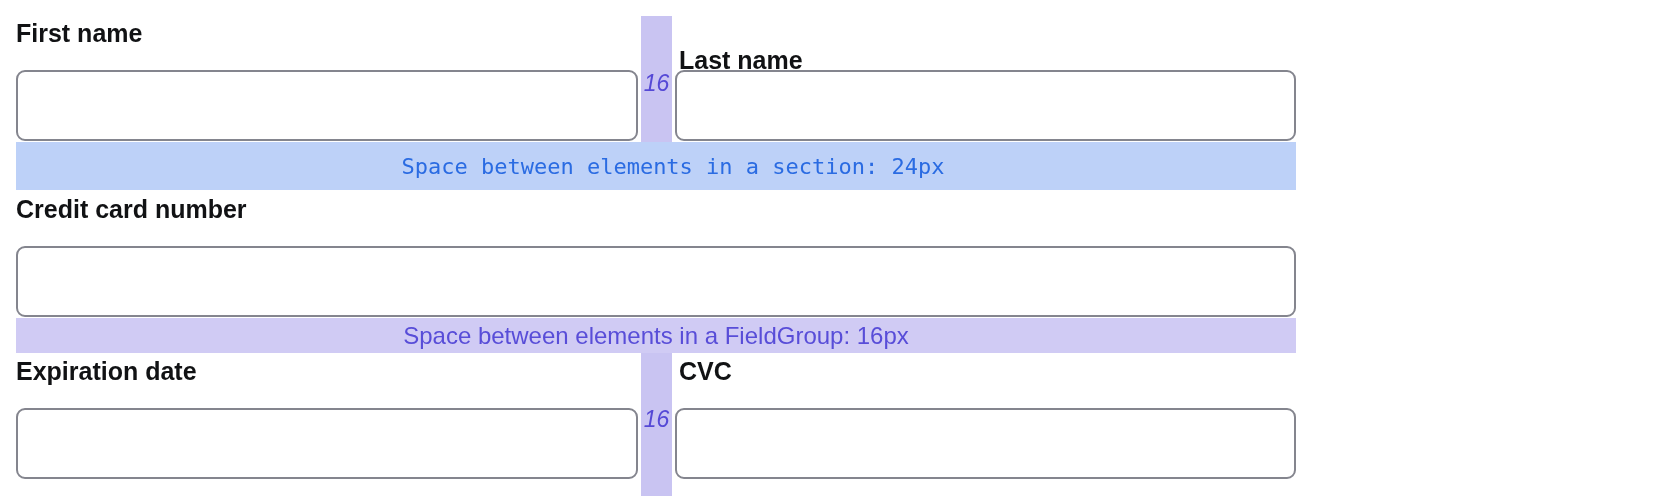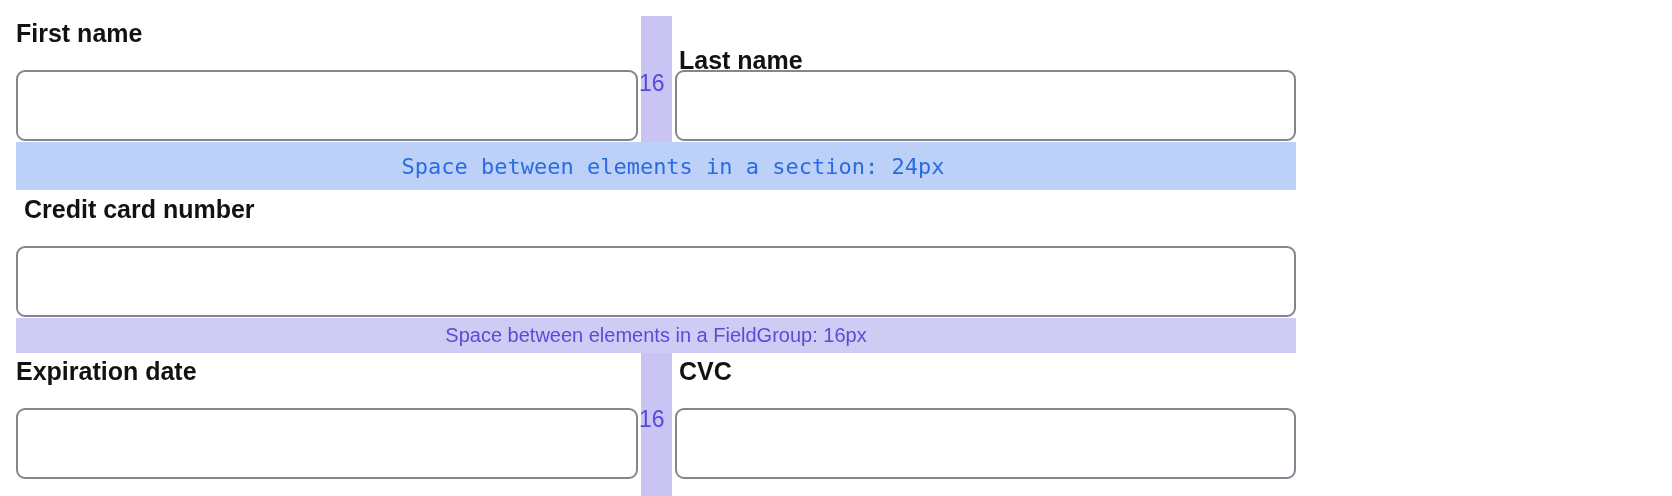--- a/index.html
+++ b/index.html
@@ -44,24 +44,26 @@
     color:var(--label-color);
   }
   .gap-strip{
     position:absolute;
     width:31px;
     background:var(--strip-bg);
   }
   .gap-strip-value{
     position:absolute;
     width:35px;
+    text-align:center;
     font-size:23px;
     line-height:26px;
     color:var(--strip-text);
     z-index:3;
+    font-style:italic;
   }
   .band{
     position:absolute;
     left:16px;
     width:1280px;
     display:flex;
     align-items:center;
     justify-content:center;
     z-index:2;
   }
@@ -75,21 +77,21 @@
     font-size:22px;
     color:var(--section-band-text);
     white-space:nowrap;
   }
   .band.fieldgroup{
     background:var(--fieldgroup-band-bg);
     height:35px;
   }
   .band.fieldgroup .band-text{
     font-family:"Liberation Sans","DejaVu Sans",sans-serif;
-    font-size:20px;
+    font-size:24px;
     color:var(--fieldgroup-band-text);
     white-space:nowrap;
   }
 </style>
 </head>
 <body>
 
 <div class="page">
 
   <label class="field-label" style="left:16px;top:20px;">First name</label>
@@ -98,21 +100,21 @@
   <div class="gap-strip" style="left:641px;top:16px;height:126px;"></div>
   <div class="gap-strip-value" style="left:639px;top:70px;">16</div>
 
   <input class="text-input" style="left: 16px; top: 70px; width: 622px; height: 71px;" type="text" value="">
   <input class="text-input" style="left: 675px; top: 70px; width: 621px; height: 71px;" type="text" value="">
 
   <div class="band section" style="top:142px;">
     <span class="band-text">Space between elements in a section: 24px</span>
   </div>
 
-  <label class="field-label" style="left:24px;top:196px;text-align:right;">Credit card number</label>
+  <label class="field-label" style="left:16px;top:196px;text-align:right;">Credit card number</label>
   <input class="text-input" style="left: 16px; top: 246px; width: 1280px; height: 71px;" type="text" value="">
 
   <div class="band fieldgroup" style="top:318px;">
     <span class="band-text">Space between elements in a FieldGroup: 16px</span>
   </div>
 
   <label class="field-label" style="left:16px;top:358px;">Expiration date</label>
   <label class="field-label" style="left:679px;top:358px;text-align:right;">CVC</label>
 
   <div class="gap-strip" style="left:641px;top:353px;height:143px;"></div>

